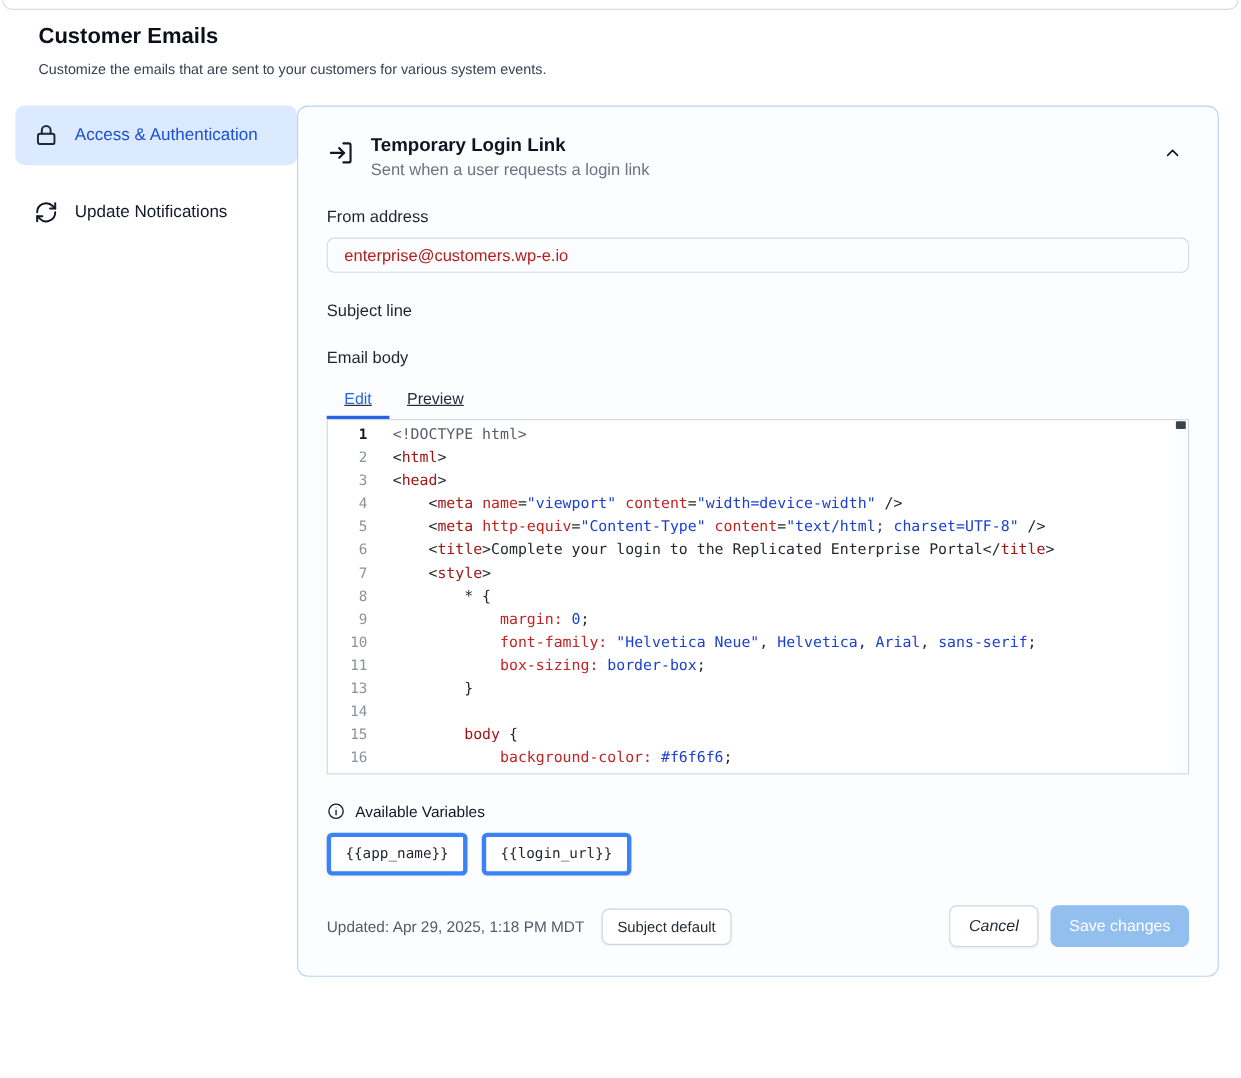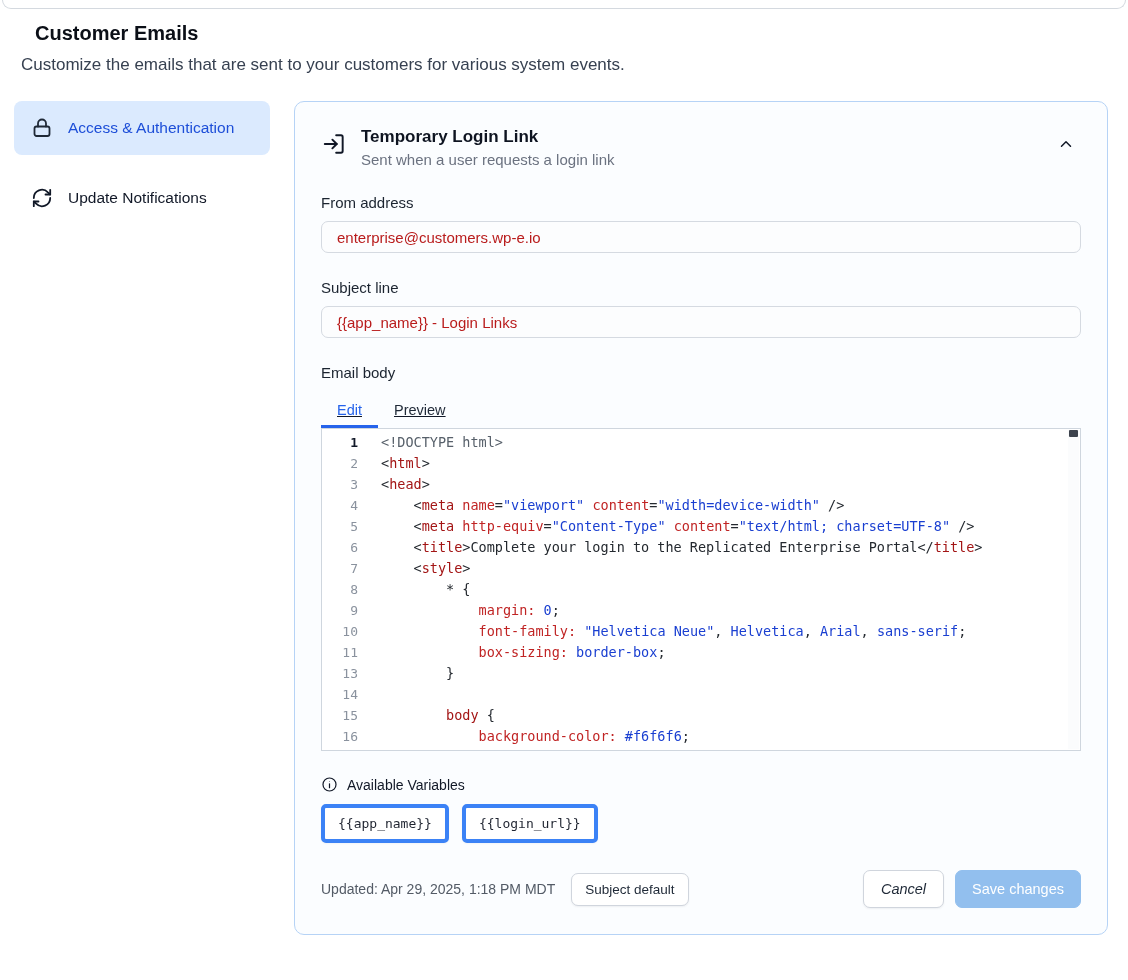--- a/index.html
+++ b/index.html
@@ -6,23 +6,23 @@
   html, body { width: 1128px; height: 980px; background: #fff; overflow: hidden; }
   body { font-family: "Liberation Sans", sans-serif; color: #111827; }
 
   .top-strip {
     position: absolute; top: 0; left: 2px; right: 2px; height: 9px;
     border: 1px solid #d4d9df; border-top: none;
     border-radius: 0 0 9px 9px;
   }
 
   .page-title { margin: 22px 0 0 35px; font-size: 20px; font-weight: 700; color: #0b0f17; }
-  .page-subtitle { margin: 10px 0 0 21px; font-size: 17px; color: #374151; }
-
-  .content { display: flex; gap: 24px; margin-top: 26px; padding: 0 20px 0 14px; align-items: flex-start; }
+  .page-subtitle { margin: 10px 0 0 35px; font-size: 13px; color: #374151; }
+
+  .content { display: flex; margin-top: 26px; padding: 0 20px 0 14px; align-items: flex-start; }
 
   
   .sidebar { width: 256px; flex-shrink: 0; }
   .si { display: flex; align-items: center; gap: 14px; padding: 15px 16px; border-radius: 8px;
         font-size: 15.5px; font-weight: 500; color: #111827; cursor: pointer; }
   .si + .si { margin-top: 16px; }
   .si.active { background: #dbeafe; color: #1d4ed8; }
   .si .ic { width: 24px; height: 24px; flex-shrink: 0; display: inline-flex; }
 
   
@@ -133,21 +133,20 @@
       </button>
     </div>
 
     <div class="fgroup">
       <label>From address</label>
       <input class="field" type="text" value="enterprise@customers.wp-e.io" style="">
     </div>
 
     <div class="fgroup">
       <label>Subject line</label>
-      <input class="field" type="text" value="{{app_name}} - Login Links" style="">
     </div>
 
     <div class="fgroup">
       <label>Email body</label>
 
       <div class="tabs">
         <div class="tab active">Edit</div>
         <div class="tab">Preview</div>
       </div>
 

